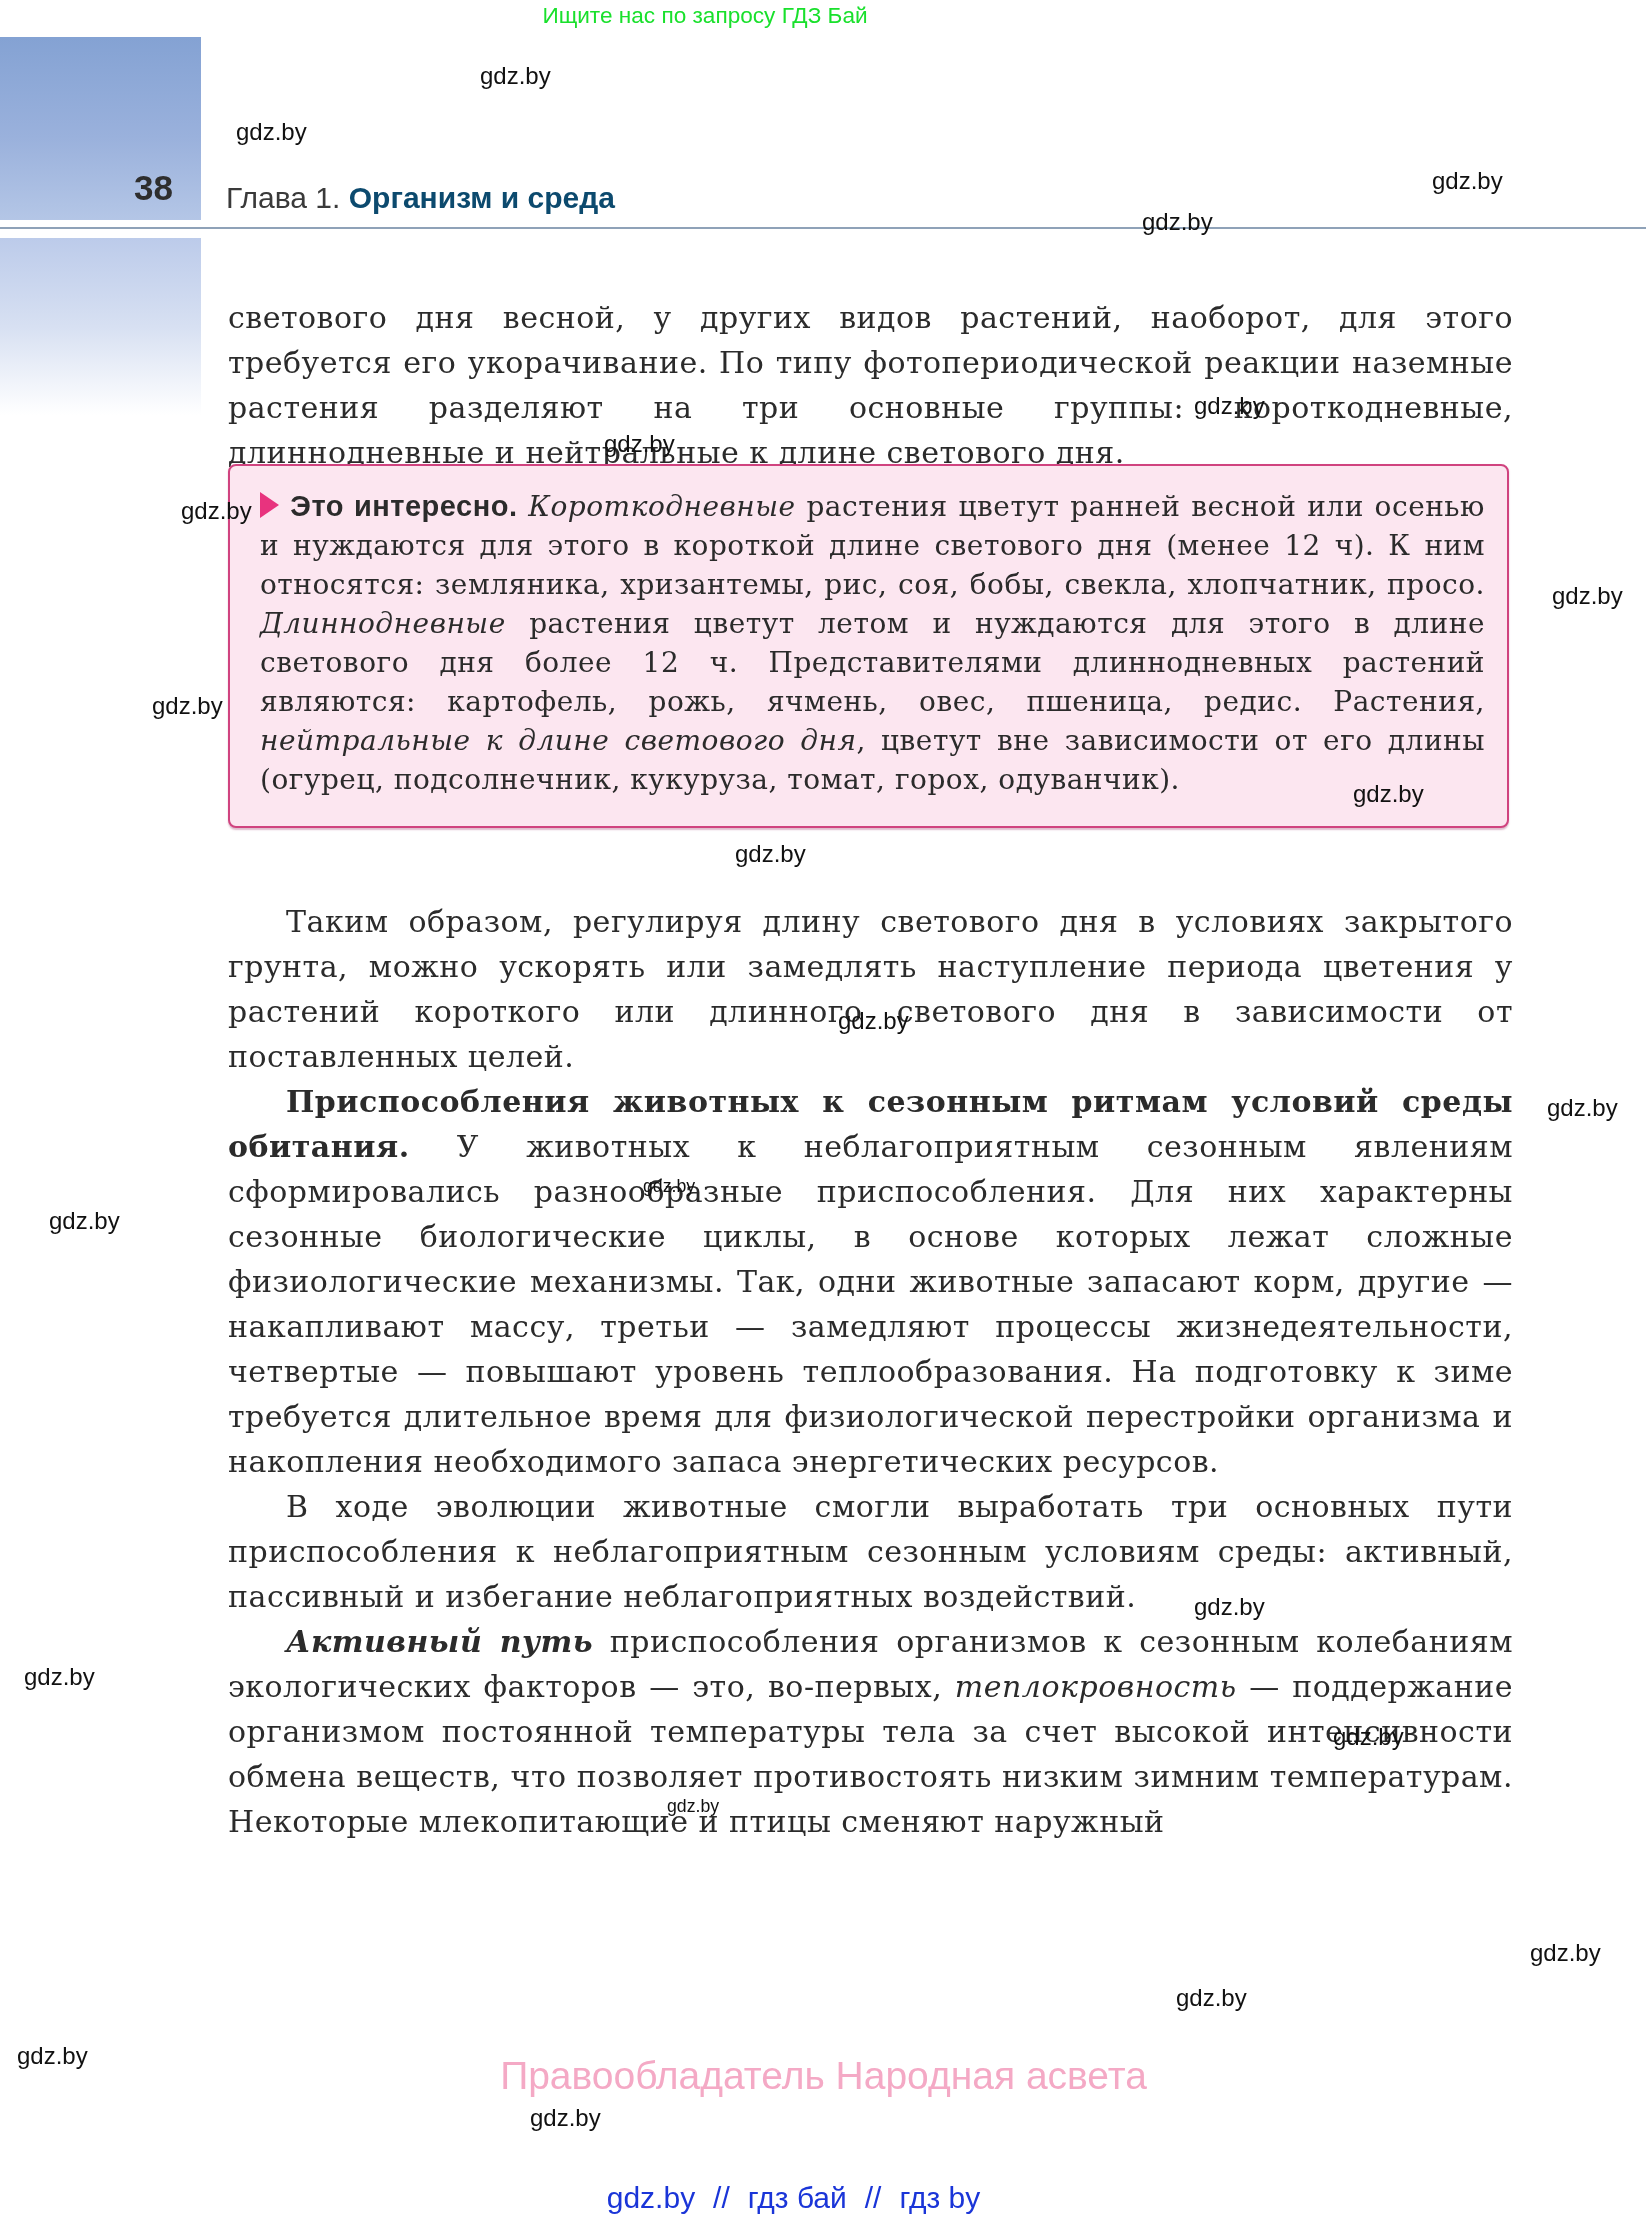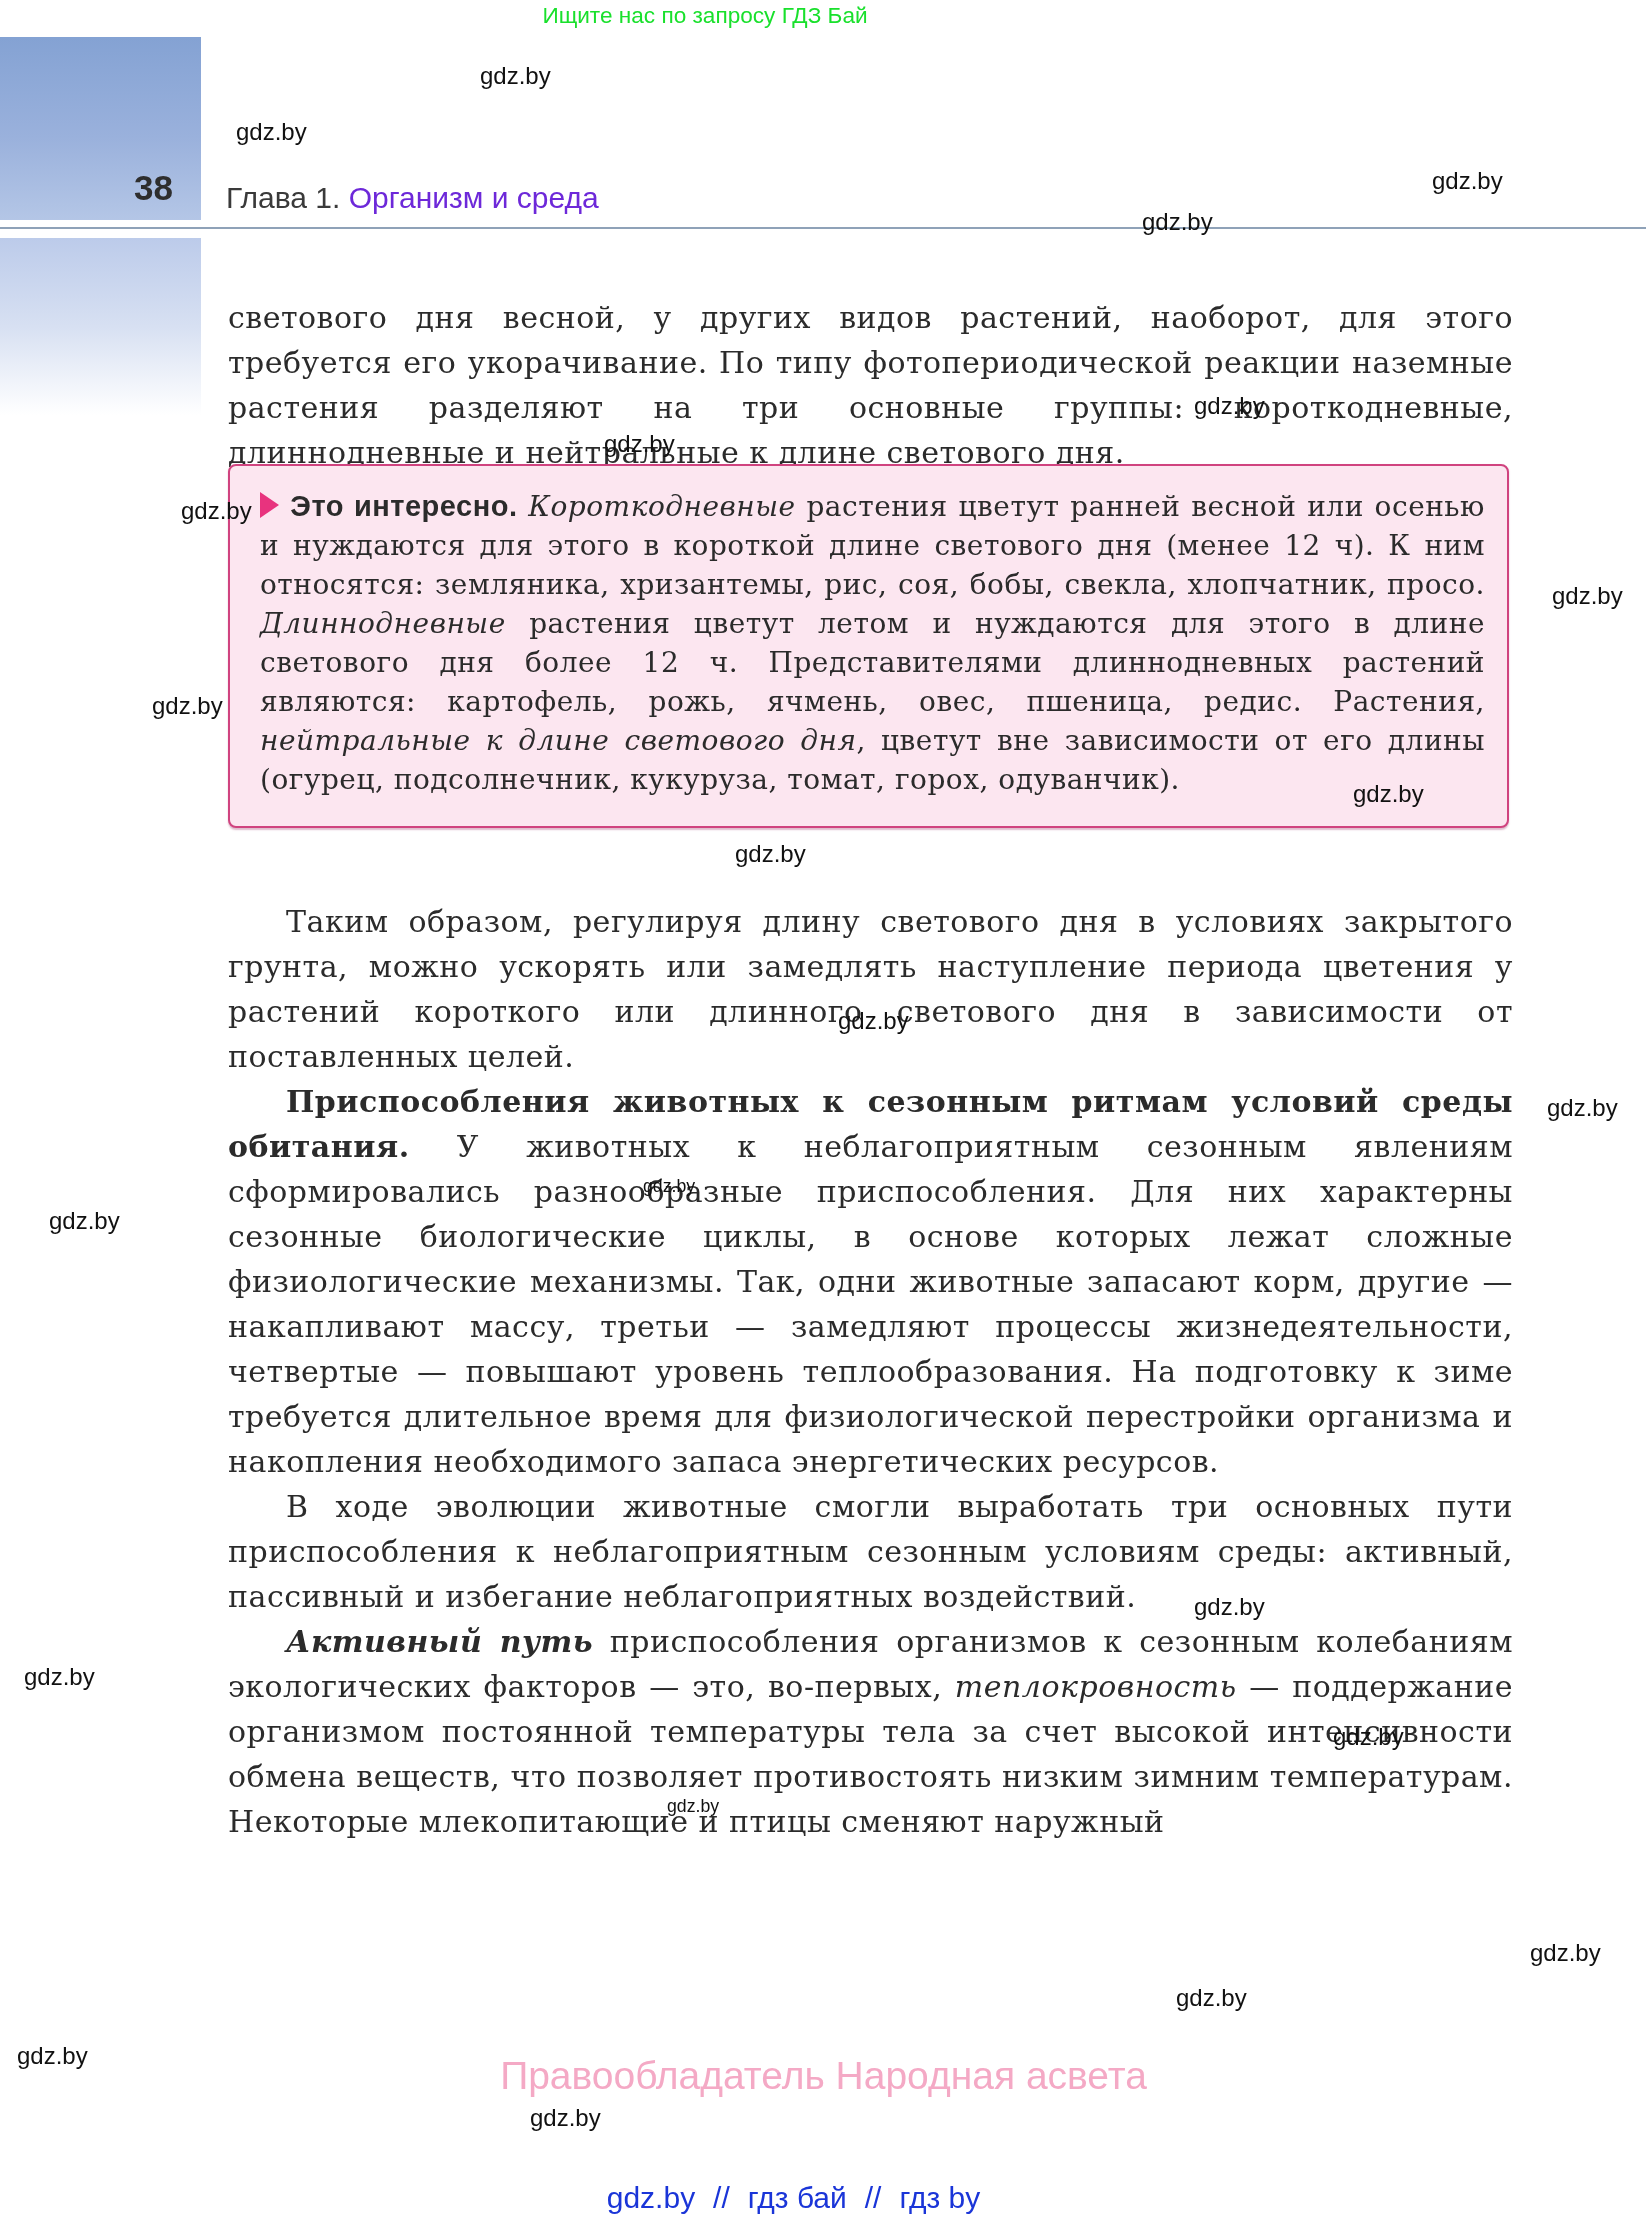--- a/index.html
+++ b/index.html
@@ -22,21 +22,21 @@
     background:linear-gradient(180deg,#bccbea 0%,#d7e0f2 50%,#ffffff 100%);
   }
   .page-number {
     position:absolute; left:134px; top:168px;
     font-family:"Liberation Sans", sans-serif; font-weight:bold; font-size:35px; color:#2e2e2e;
   }
   .chapter {
     position:absolute; left:226px; top:181px;
     font-family:"Liberation Sans", sans-serif; font-size:30px; color:#3a3a3a;
   }
-  .chapter b { font-weight:normal; color:#6d28d9; }
+  .chapter b { font-weight:bold; color:#0c4a6e; }
   .rule {
     position:absolute; left:0; top:227px; width:1647px; height:2.4px; background:#8fa2b8;
   }
   .text {
     position:absolute; left:228px; width:1285px;
     font-size:30px; line-height:45px; text-align:justify;
     letter-spacing:0.5px;
     margin-top:35px;
   }
   .text p { margin:0; }

